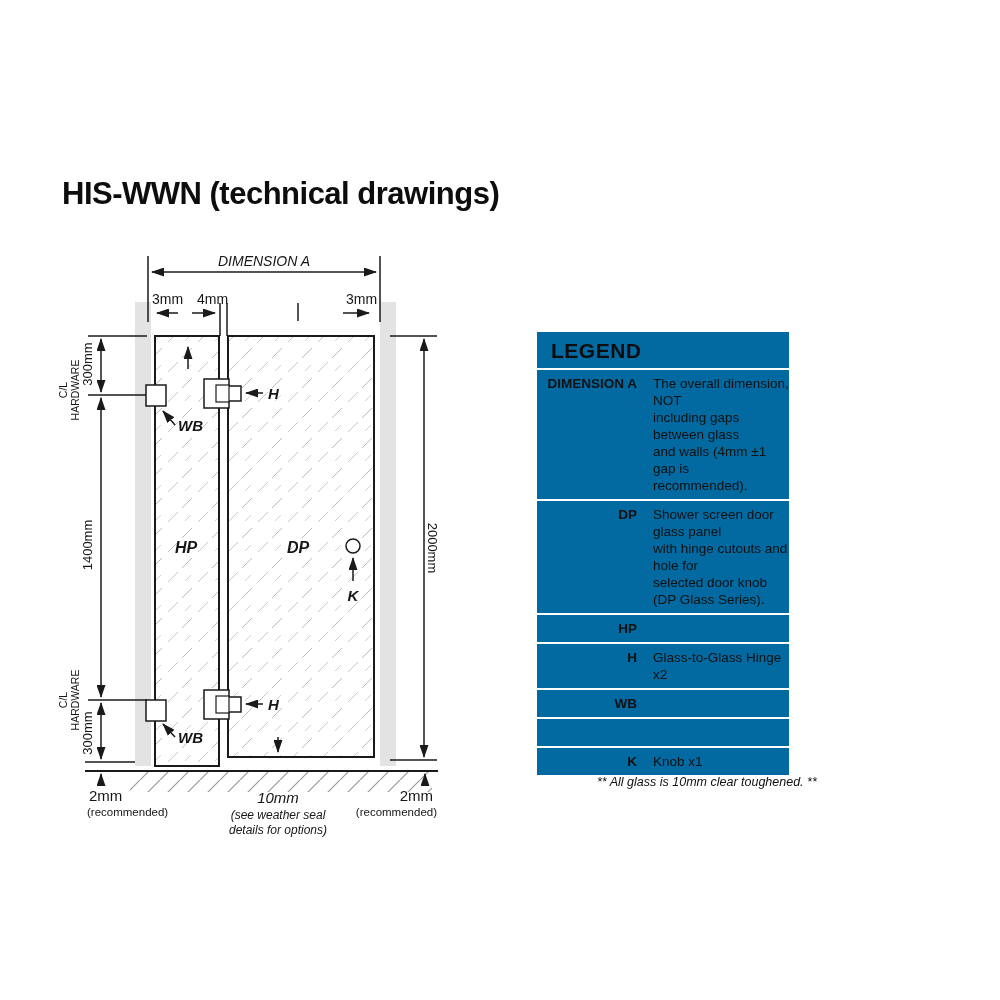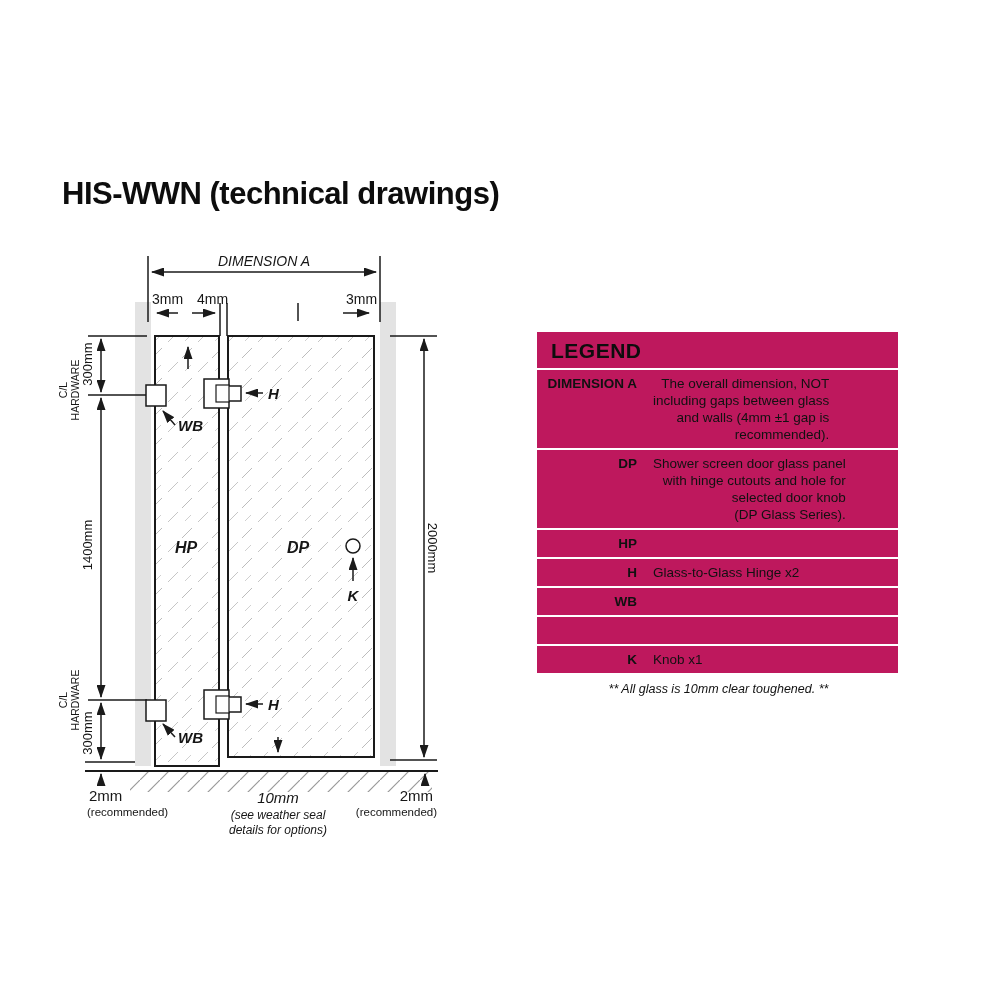--- a/index.html
+++ b/index.html
@@ -17,40 +17,40 @@
   .cl-rot{font-size:10.5px;}
   .dimA{font-size:14px;font-style:italic;}
   .panel-lbl{font-size:16px;font-weight:700;font-style:italic;}
   .part-lbl{font-size:15px;font-weight:700;font-style:italic;}
   .mm-big{font-size:15px;}
   .mm-big-i{font-size:15px;font-style:italic;}
   .mm-note{font-size:11.5px;}
   .mm-note-i{font-size:12px;font-style:italic;}
 
   .legend-wrap{position:absolute;left:537px;top:332px;width:303px;}
-  .legend-box{background:#be185d;width:361px;}
+  .legend-box{background:#0369a1;width:252px;}
   .legend-header{
     padding:7px 0 5px 14px;font-size:21px;font-weight:700;letter-spacing:0.5px;
     border-bottom:2px solid #fff;color:#0d0d0d;
   }
   .legend-row{
     display:flex;border-bottom:2px solid #fff;padding:5px 0;
     font-size:13.5px;line-height:17px;
   }
   .legend-row:last-child{border-bottom:none;}
   .legend-key{
     width:100px;flex:0 0 100px;text-align:right;font-weight:700;white-space:nowrap;
   }
   .legend-desc{
-    padding-left:16px;white-space:pre-line;text-align:right;
+    padding-left:16px;white-space:pre-line;
   }
   .legend-desc.nowrap{white-space:nowrap;overflow:visible;}
   .legend-row.empty{min-height:17px;}
   .legend-foot{
-    margin-top:9px;padding-left:60px;font-size:12.5px;font-style:italic;white-space:nowrap;text-align:center;
+    padding-left:60px;font-size:12.5px;font-style:italic;white-space:nowrap;
   }
 </style>
 </head>
 <body>
 
 <div class="page-title">HIS-WWN (technical drawings)</div>
 
 <svg width="500" height="870" viewBox="0 0 500 870" style="position:absolute;left:0;top:0;">
   <defs>
     <marker id="ah" markerUnits="userSpaceOnUse" markerWidth="13" markerHeight="9" refX="12" refY="4.5" orient="auto-start-reverse">

